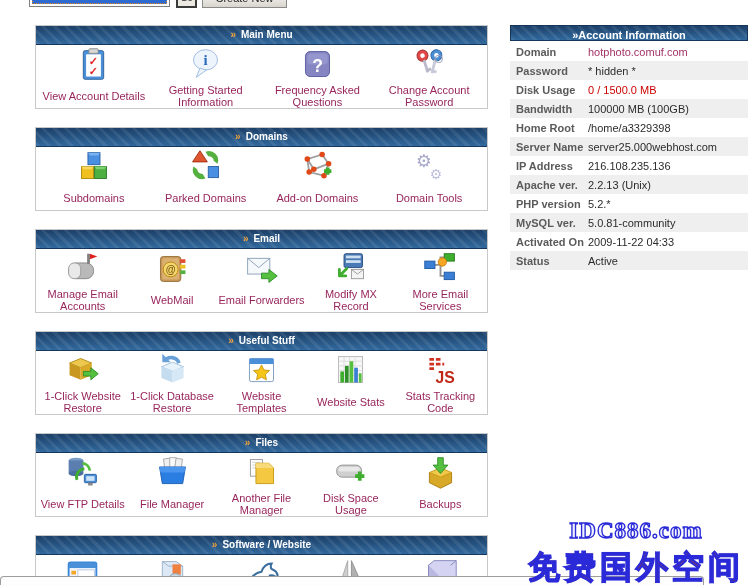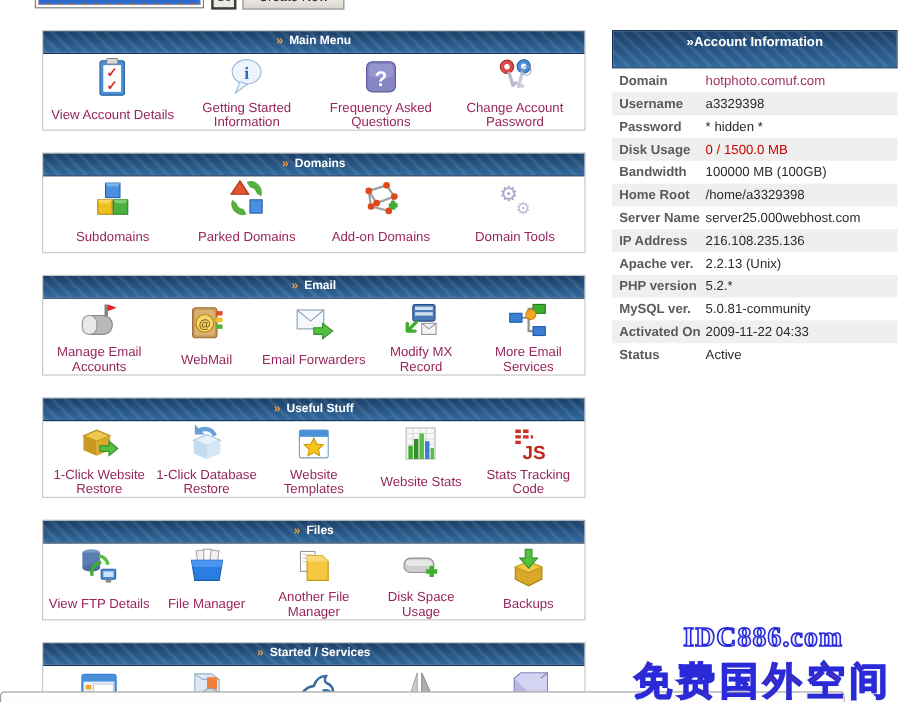--- a/index.html
+++ b/index.html
@@ -53,21 +53,21 @@
   .icon{width:37px;height:37px;flex:0 0 auto;}
   .icon svg{width:100%;height:100%;display:block;}
   .item-label{
     font-size:11px;line-height:12px;color:#97255c;
     flex:1;display:flex;align-items:center;justify-content:center;
     padding:0 1px;
   }
   
   .right-col{position:absolute;left:510px;top:25px;width:238px;}
   .info-header{
-    height:32px;line-height:18px;text-align:center;
+    height:16px;line-height:18px;text-align:center;
     font-size:11px;font-weight:bold;color:#fff;
     background-image:
       repeating-linear-gradient(45deg, rgba(255,255,255,0.08) 0px, rgba(255,255,255,0.08) 3px, transparent 3px, transparent 8px),
       linear-gradient(#1c4069,#31699d);
     border:1px solid #16355a;border-bottom:1px solid #16355a;box-sizing:border-box;
   }
   .info-rows{margin-top:1px;}
   .info-row{height:19px;display:flex;align-items:center;font-size:11px;}
   .info-row:nth-child(even){background:#efefef;}
   .info-label{width:72px;padding-left:6px;font-weight:bold;color:#5a5a5a;flex:0 0 auto;}
@@ -432,21 +432,21 @@
               <path d="M17 4 h6 v8 h5 l-8 9 -8-9 h5 Z" fill="#55c040" stroke="#2f8f28"></path>
             </svg>
           </span>
     <span class="item-label">Backups</span>
   </div>
 </div>
   </section>
 
   <section class="panel">
     <div class="panel-header">
-      <span class="arrow">»</span><span class="panel-title">Started / Services</span>
+      <span class="arrow">»</span><span class="panel-title">Software / Website</span>
     </div>
     <div class="panel-body">
   <div class="menu-item">
     <span class="icon">
             <svg viewBox="0 0 40 40">
               <rect x="5" y="7" width="30" height="26" rx="2" fill="#eef3fc" stroke="#3a86d8" stroke-width="2"></rect>
               <rect x="5" y="7" width="30" height="6" fill="#4a90d9"></rect>
               <rect x="8" y="16" width="5" height="4" fill="#f5a623"></rect>
               <rect x="8" y="22" width="5" height="4" fill="#f5a623"></rect>
               <rect x="8" y="28" width="5" height="4" fill="#f5a623"></rect>
@@ -508,24 +508,20 @@
 <div class="right-col">
   <div class="info-header">
     <span class="arrow">»</span><span>Account Information</span>
   </div>
   <div class="info-rows">
   <div class="info-row">
     <span class="info-label">Domain</span>
     <span class="info-value link">hotphoto.comuf.com</span>
   </div>
 
-  <div class="info-row">
-    <span class="info-label">Username</span>
-    <span class="info-value">a3329398</span>
-  </div>
 
   <div class="info-row">
     <span class="info-label">Password</span>
     <span class="info-value">* hidden *</span>
   </div>
 
   <div class="info-row">
     <span class="info-label">Disk Usage</span>
     <span class="info-value alert">0 / 1500.0 MB</span>
   </div>

